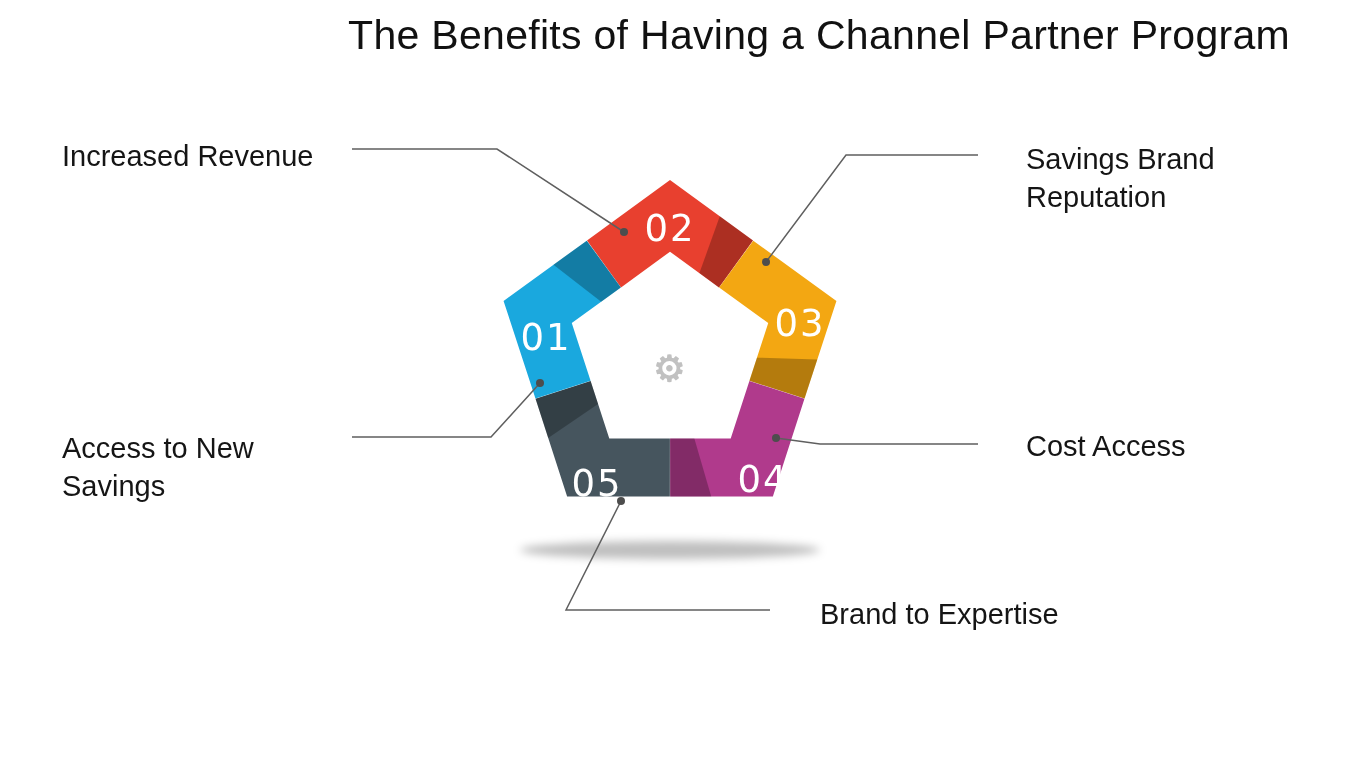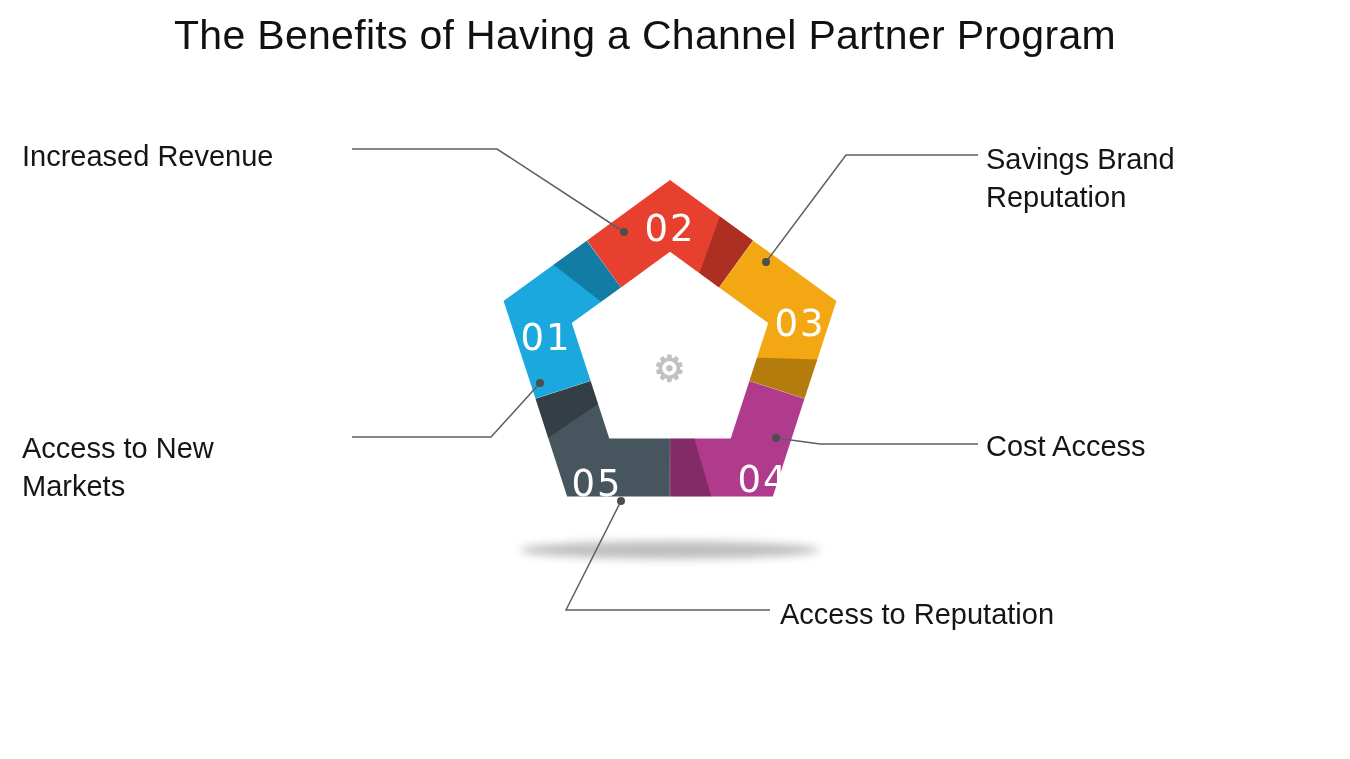--- a/index.html
+++ b/index.html
@@ -11,37 +11,38 @@
     background: #ffffff;
     overflow: hidden;
     font-family: "Liberation Sans", sans-serif;
     color: #1a1a1a;
   }
   .title {
     position: absolute;
     top: 12px;
     left: 0;
     width: 1290px;
-    text-align: center;
+    text-align: right;
     font-size: 41px;
     font-weight: 500;
     letter-spacing: 0.3px;
     color: #111;
   }
   .diagram {
     position: absolute;
     left: 0; top: 0;
     width: 1350px; height: 759px;
   }
   .callout {
     position: absolute;
     font-size: 29px;
     line-height: 1.32;
     font-weight: 400;
     color: #151515;
+    margin-left: 40px;
   }
   .watermark {
     position: absolute;
     left: 670px;
     top: 369px;
     transform: translate(-50%, -50%);
     display: flex;
     align-items: center;
     gap: 5px;
     font-size: 40px;
@@ -127,19 +128,19 @@
   </svg>
 
   <div class="watermark">
     <span class="wm-icon">⚙</span>
   </div>
 
   <div class="callout" style="left:22px; top:137px;">Increased Revenue</div>
 
   <div class="callout" style="left:986px; top:140px; width:252px;">Savings Brand Reputation</div>
 
-  <div class="callout" style="left:22px; top:429px; width:238px;">Access to New Markets</div>
+  <div class="callout" style="left:22px; top:429px; width:238px;">Access to New Savings</div>
 
   <div class="callout" style="left:986px; top:427px;">Cost Access</div>
 
-  <div class="callout" style="left:780px; top:595px;">Access to Reputation</div>
+  <div class="callout" style="left:780px; top:595px;">Brand to Expertise</div>
 
 </div>
 
 </body></html>

